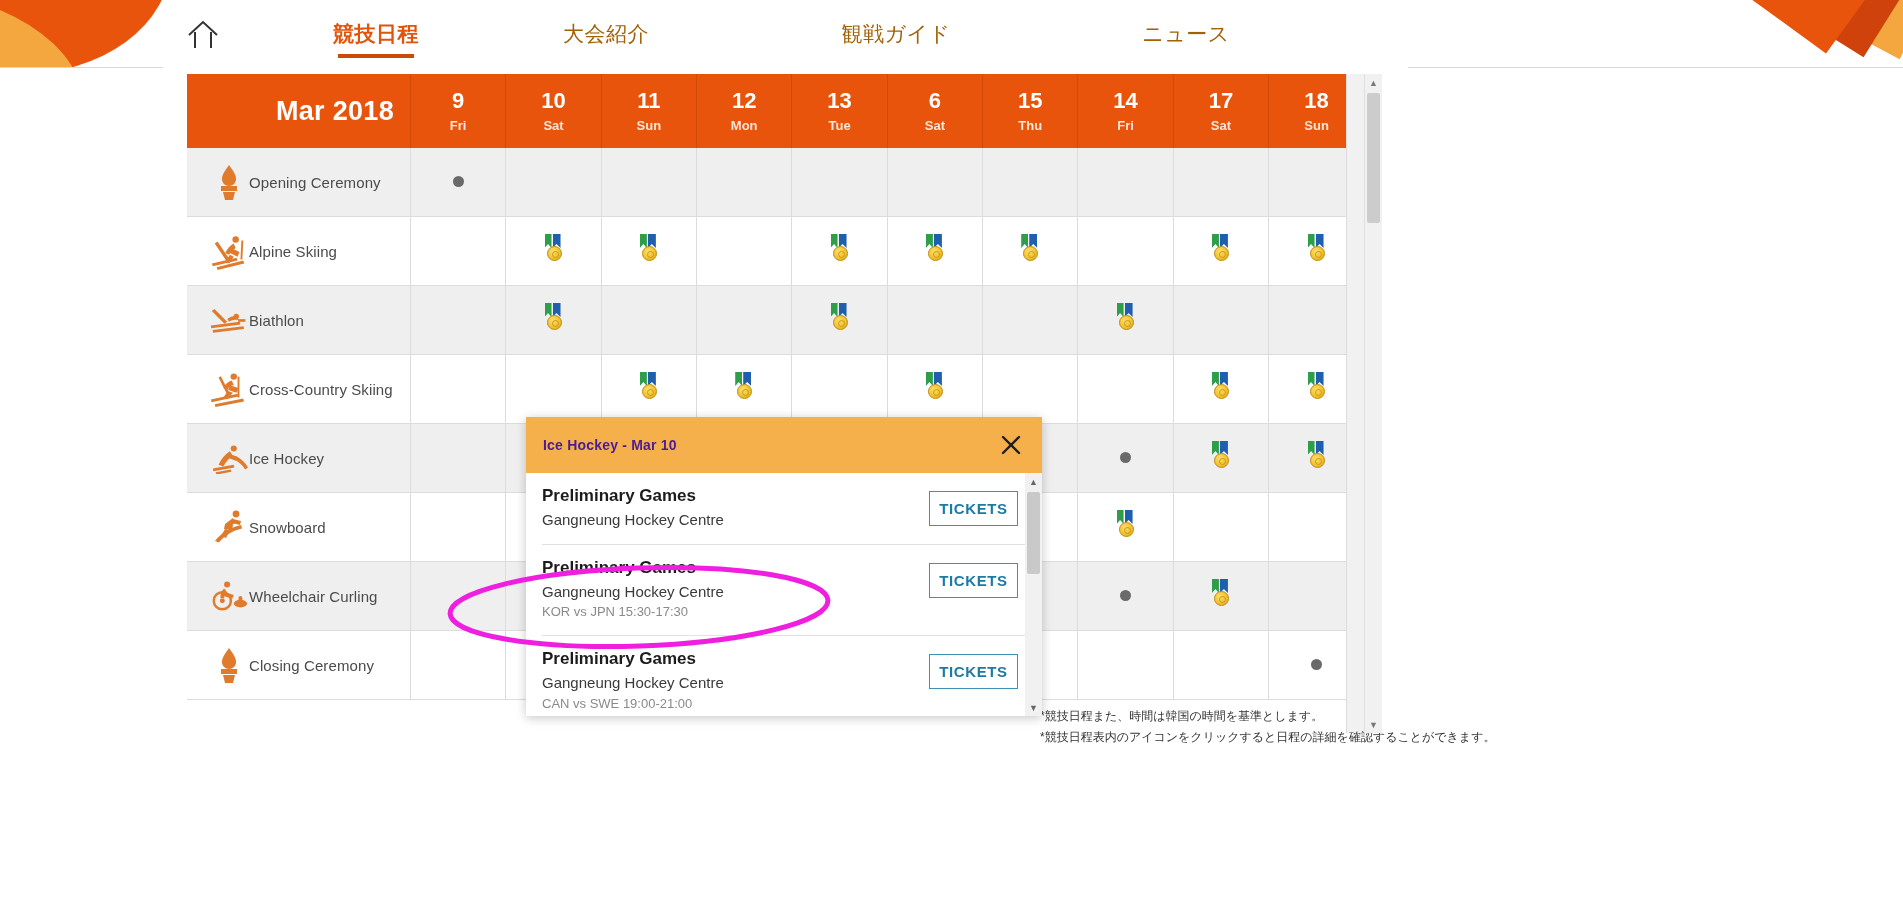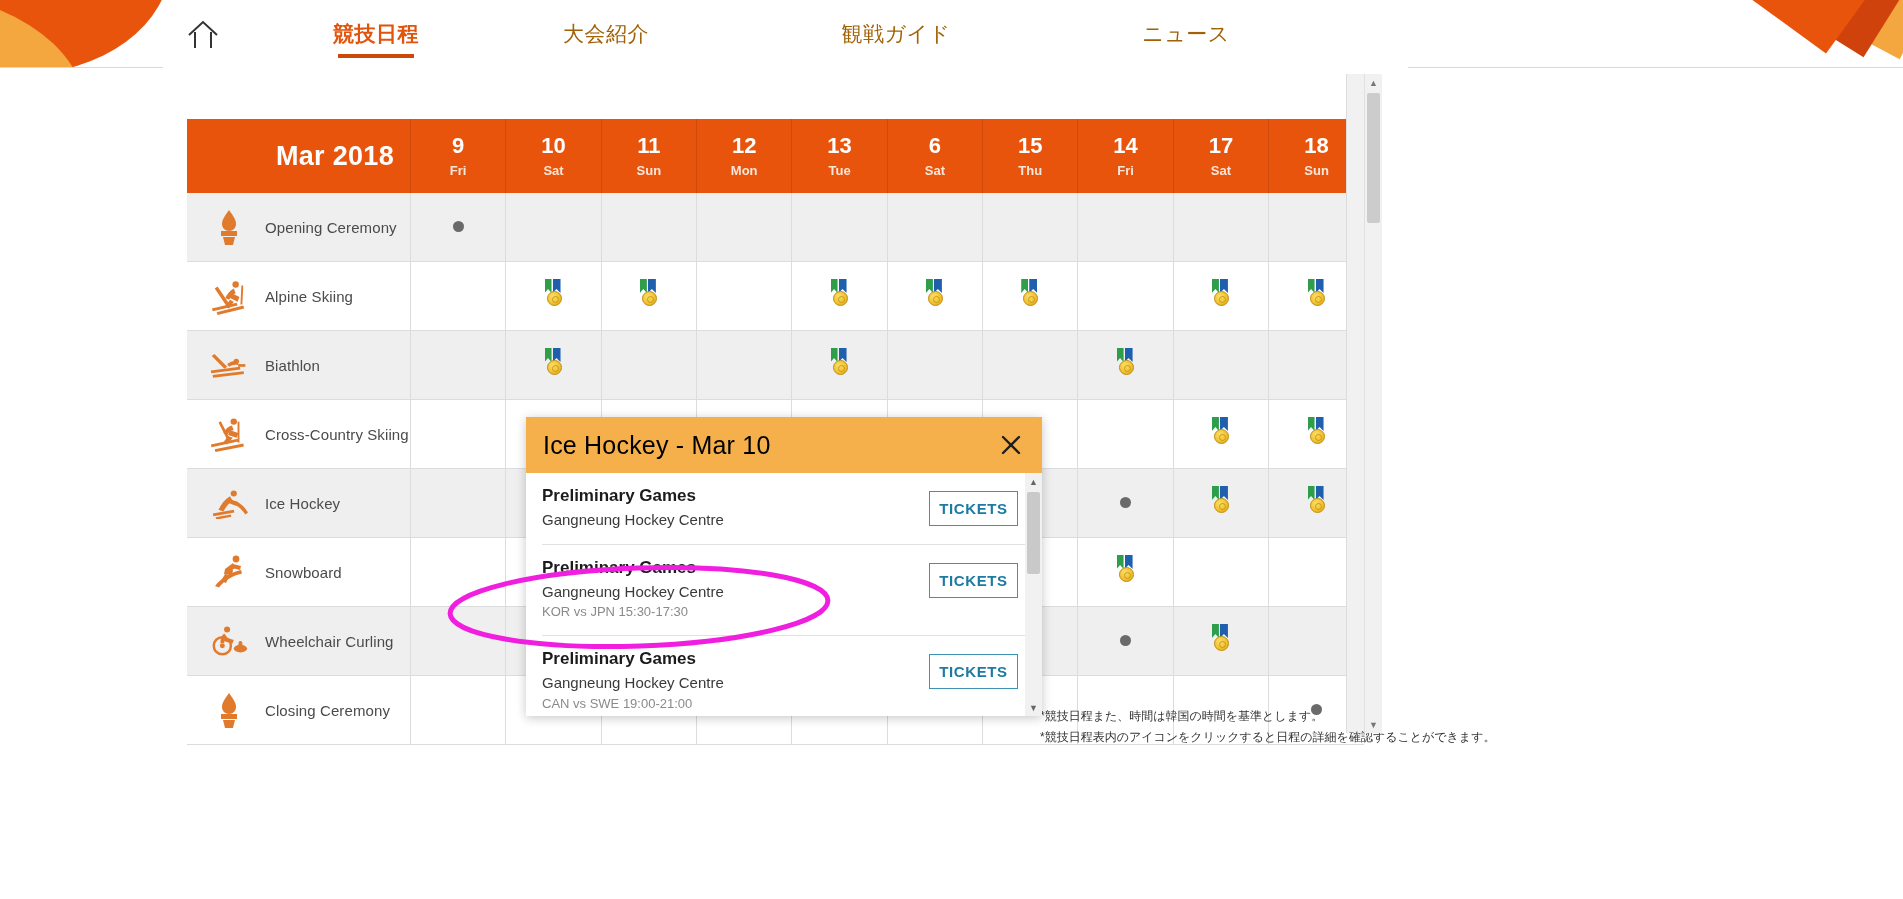--- a/index.html
+++ b/index.html
@@ -37,39 +37,39 @@
       width:76px;height:4px;background:#C94A09;}
   .n1{width:170px;margin-left:48px;}
   .n2{width:290px;}
   .n3{width:290px;}
   .n4{width:290px;}
 
   .navline{position:absolute;left:0;top:67px;width:1903px;height:1px;background:#d9d9d9;z-index:4;}
 
   
   .cal-wrap{position:absolute;left:187px;top:74px;width:1177px;height:625px;z-index:1;}
-  table.cal{border-collapse:collapse;table-layout:fixed;width:1177px;margin-top:45px;}
+  table.cal{border-collapse:collapse;table-layout:fixed;width:1177px;}
   table.cal th,table.cal td{padding:0;margin:0;}
   .hrow th{background:#E8540C;height:74px;vertical-align:middle;text-align:center;
       border-right:1px solid #d6received;}
   .hrow th{border-right:1px solid rgba(0,0,0,.10);}
   .hrow th:last-child{border-right:none;}
   .monthcell{width:207px;color:#fff;font-size:27px;font-weight:bold;padding-right:16px !important;
       text-align:right !important;letter-spacing:.3px;}
   .daynum{color:#fff;font-size:22px;font-weight:bold;line-height:1.0;}
   .dayname{color:#fbe6d8;font-size:13px;line-height:1.0;margin-top:7px;}
 
   .cal tbody tr{height:68px;}
   .cal tbody tr.odd td{background:#efefef;}
   .cal tbody tr.even td{background:#ffffff;}
   .cal tbody td{border-right:1px solid #dcdcdc;border-bottom:1px solid #dcdcdc;text-align:center;
       vertical-align:middle;height:68px;}
   .cal tbody td:last-child{border-right:none;}
   .sportcell{width:207px;text-align:left !important;padding-left:22px !important;}
-  .sportinner{display:flex;align-items:center;gap:16px;}
+  .sportinner{display:flex;align-items:center;gap:0;}
   .sportname{font-size:15px;color:#4b4b4b;letter-spacing:.1px;white-space:nowrap;}
   .sicon{width:40px;height:40px;flex:0 0 40px;display:flex;align-items:center;justify-content:center;}
   .sicon svg{display:block;}
 
   .dot{display:inline-block;width:11px;height:11px;border-radius:50%;background:#6a6a6a;}
   .medal{display:inline-block;width:22px;height:30px;position:relative;}
   .medal .rib-l{position:absolute;left:2px;top:0;width:7px;height:14px;background:#2E9E4A;
       clip-path:polygon(0 0,100% 0,100% 100%,50% 72%,0 100%);}
   .medal .rib-r{position:absolute;left:10px;top:0;width:8px;height:14px;background:#1F5FAE;
       clip-path:polygon(0 0,100% 0,100% 100%,50% 72%,0 100%);}
@@ -85,21 +85,21 @@
 
   
   .notes{position:absolute;left:1040px;top:706px;width:330px;z-index:2;}
   .notes div{font-size:12px;color:#333;line-height:1.75;white-space:nowrap;}
 
   
   .modal{position:absolute;left:526px;top:417px;width:516px;z-index:20;
       background:#fff;box-shadow:0 2px 10px rgba(0,0,0,.22);}
   .modal-head{height:56px;background:#F5B04C;display:flex;align-items:center;
       justify-content:space-between;padding:0 16px 0 17px;box-sizing:border-box;}
-  .modal-title{font-size:25px;font-weight:normal;color:#000000;letter-spacing:.2px;}
+  .modal-title{font-size:14px;font-weight:bold;color:#4c1d95;letter-spacing:.2px;}
   .modal-close{width:30px;height:30px;display:flex;align-items:center;justify-content:center;
       cursor:pointer;}
   .modal-body{position:relative;height:243px;overflow:hidden;background:#fff;}
   .evt{display:flex;align-items:flex-start;padding:12px 0 13px 0;margin:0 16px;
       border-bottom:1px solid #e2e2e2;}
   .evt:last-child{border-bottom:none;}
   .evt-info{flex:1;min-width:0;}
   .evt-title{font-size:17px;font-weight:bold;color:#1c1c1c;line-height:1.35;}
   .evt-venue{font-size:15px;color:#3a3a3a;line-height:1.45;margin-top:1px;}
   .evt-meta{font-size:13px;color:#8a8a8a;line-height:1.45;margin-top:1px;}

